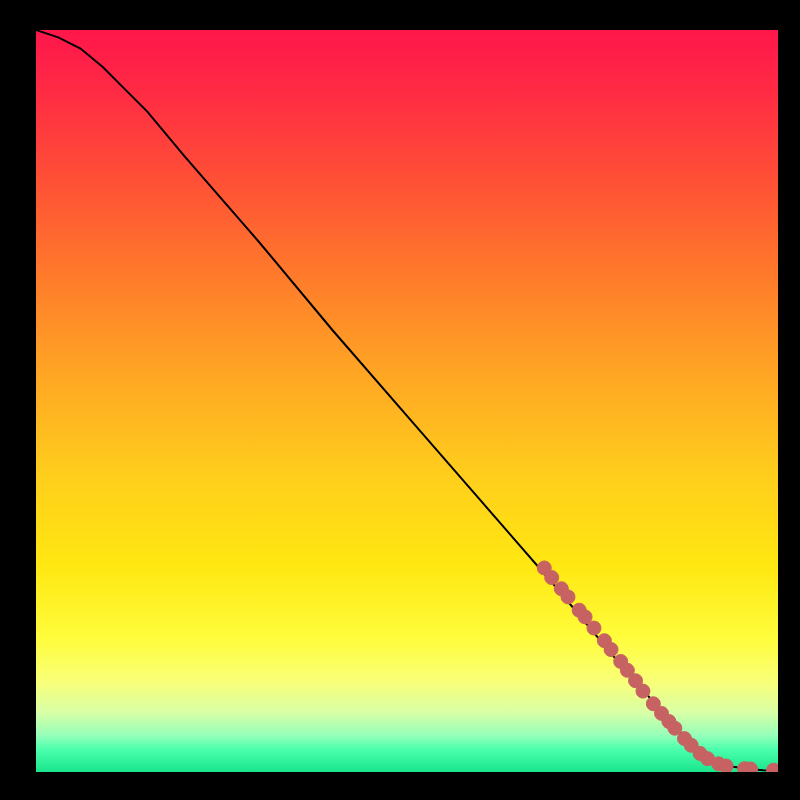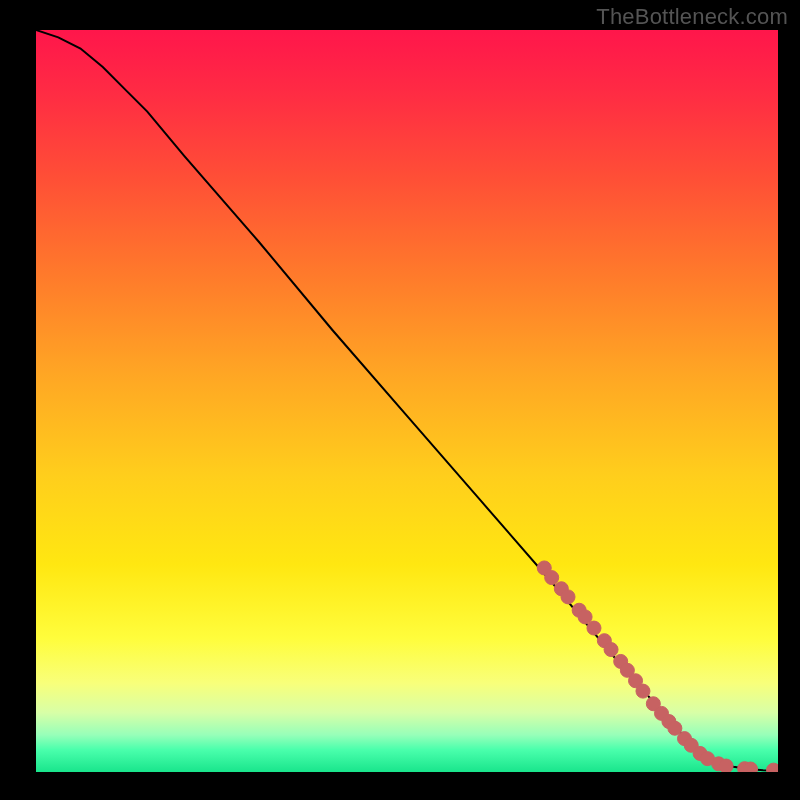--- a/index.html
+++ b/index.html
@@ -70,21 +70,20 @@
   .marker {
     fill: #C76262;
     stroke: #C76262;
   }
 </style>
 </head>
 <body>
 
 <div class="frame">
 
-  <div class="watermark">TheBottleneck.com</div>
 
   <div class="plot-area">
     <div class="grad-bg"></div>
     <svg class="overlay" viewBox="0 0 742 742" preserveAspectRatio="none">
       <path id="curve-path" class="curve" d="M0.00 0.00 L22.26 7.42 L44.52 18.55 L66.78 37.10 L89.04 59.36 L111.30 81.62 L148.40 126.14 L222.60 211.47 L296.80 300.51 L371.00 385.84 L445.20 471.17 L519.40 556.50 L593.60 645.54 L630.70 686.35 L652.96 712.32 L667.80 725.68 L682.64 733.10 L697.48 736.81 L712.32 739.03 L727.16 740.14 L742.00 740.52"></path>
       <g id="markers">
           <circle cx="508.27" cy="537.95" r="7" class="marker"></circle>
           <circle cx="515.69" cy="547.60" r="7" class="marker"></circle>
           <circle cx="525.34" cy="558.73" r="7" class="marker"></circle>
           <circle cx="532.01" cy="566.89" r="7" class="marker"></circle>

